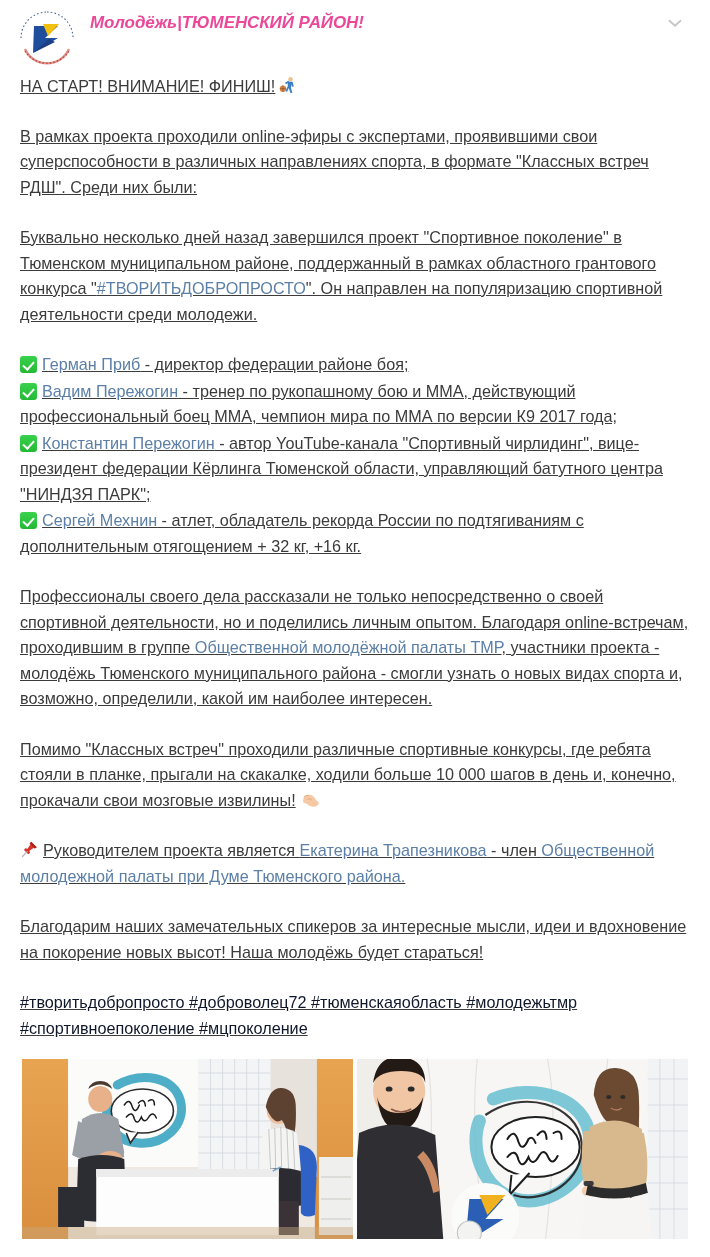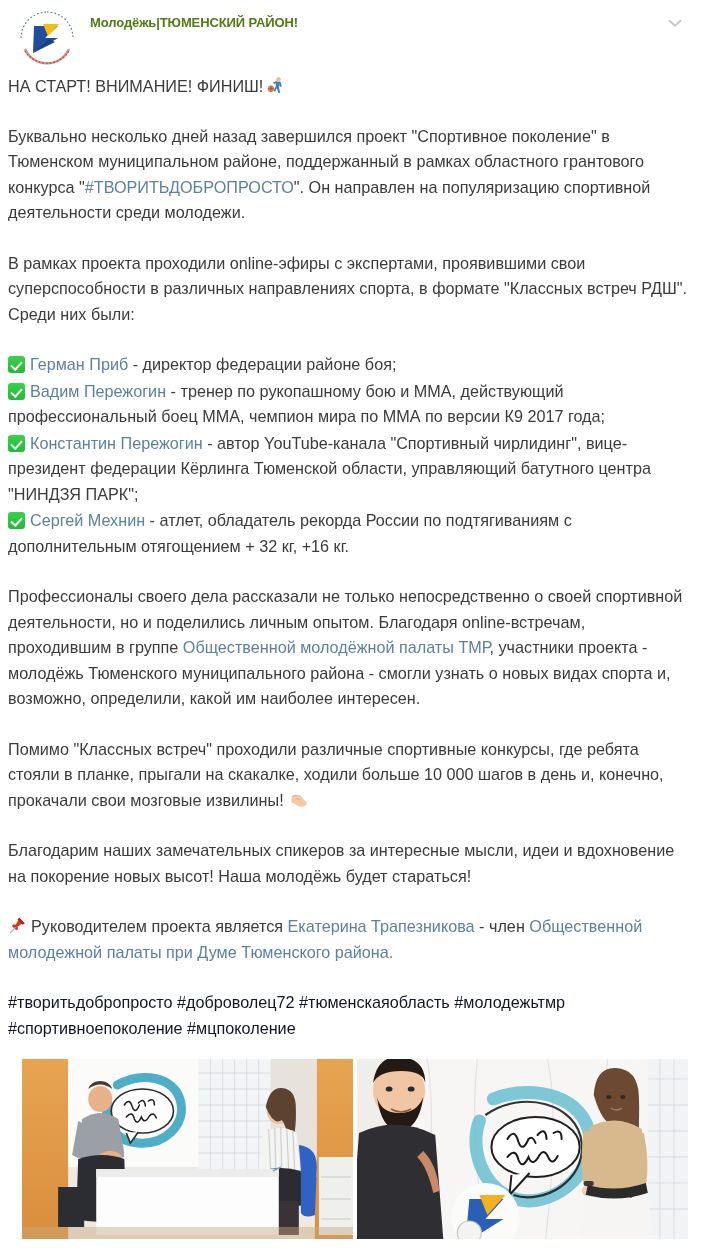--- a/index.html
+++ b/index.html
@@ -41,26 +41,27 @@
     margin-top: 1px;
   }
   .avatar svg { display: block; }
   .header-text {
     margin-left: 14px;
     padding-top: 5px;
     flex: 1 1 auto;
     min-width: 0;
   }
   .author-name {
-    font-size: 13px;
+    font-size: 17px;
     font-weight: bold;
-    color: #4d7c0f;
+    color: #ec4899;
     line-height: 20px;
     letter-spacing: -0.1px;
     white-space: nowrap;
+    font-style: italic;
   }
   .post-time {
     font-size: 15px;
     color: #939393;
     line-height: 20px;
     margin-top: 3px;
   }
   .chevron {
     position: absolute;
     right: 22px;
@@ -68,24 +69,25 @@
     width: 26px;
     height: 26px;
     display: flex;
     align-items: center;
     justify-content: center;
     cursor: pointer;
   }
 
   
   .post-body {
-    padding: 0 18px 0 8px;
+    padding: 0 18px 0 20px;
     font-size: 16.2px;
     line-height: 25.5px;
     color: #3b3b3b;
+    text-decoration: underline;
   }
   .para {
     margin: 0 0 25px 0;
   }
   .headline {
     margin: 14px 0 24px 0;
     font-size: 16.2px;
     color: #3b3b3b;
   }
   a.lnk, .lnk {
@@ -199,46 +201,46 @@
   <div class="post-body">
 
     <div class="headline"><span>НА СТАРТ! ВНИМАНИЕ! ФИНИШ!</span><span class="emoji emoji-sport"><svg viewBox="0 0 20 20" width="19" height="19">
             <circle cx="5.2" cy="13.4" r="3.4" fill="#d98b4a"></circle>
             <path d="M2 13.4h6.4M5.2 10v6.8" stroke="#8a4a1c" stroke-width="0.7" fill="none"></path>
             <circle cx="13.2" cy="3.4" r="2.3" fill="#f0c08a"></circle>
             <path d="M12 6 L15.4 6 L16.6 11 L14.6 11.4 L14 8.6 L13.6 12 L15 17.6 L13 18 L11.4 12.6 L9.6 16.6 L7.9 15.8 L10.4 10.6 L10 6.6 Z" fill="#3b7fc4"></path>
             <path d="M11.8 6.4 L8.4 8.6 L7.4 7.2 L11 5.1 Z" fill="#3b7fc4"></path>
           </svg></span></div>
 
+    <p class="para">В рамках проекта проходили online-эфиры с экспертами, проявившими свои суперспособности в различных направлениях спорта, в формате "Классных встреч РДШ". Среди них были:</p>
+
     <p class="para"><span>Буквально несколько дней назад завершился проект "Спортивное поколение" в Тюменском муниципальном районе, поддержанный в рамках областного грантового конкурса "</span><span class="lnk">#ТВОРИТЬДОБРОПРОСТО</span><span>". Он направлен на популяризацию спортивной деятельности среди молодежи.</span></p>
-
-    <p class="para">В рамках проекта проходили online-эфиры с экспертами, проявившими свои суперспособности в различных направлениях спорта, в формате "Классных встреч РДШ". Среди них были:</p>
 
     <ul class="list">
       <li><span class="chk"></span><span class="lnk">Герман Приб</span><span> - директор федерации районе боя;</span></li>
       <li><span class="chk"></span><span class="lnk">Вадим Пережогин</span><span> - тренер по рукопашному бою и ММА, действующий профессиональный боец ММА, чемпион мира по ММА по версии К9 2017 года;</span></li>
       <li><span class="chk"></span><span class="lnk">Константин Пережогин</span><span> - автор YouTube-канала "Спортивный чирлидинг", вице-президент федерации Кёрлинга Тюменской области, управляющий батутного центра "НИНДЗЯ ПАРК";</span></li>
       <li><span class="chk"></span><span class="lnk">Сергей Мехнин</span><span> - атлет, обладатель рекорда России по подтягиваниям с дополнительным отягощением + 32 кг, +16 кг.</span></li>
     </ul>
 
     <p class="para"><span>Профессионалы своего дела рассказали не только непосредственно о своей спортивной деятельности, но и поделились личным опытом. Благодаря online-встречам, проходившим в группе </span><span class="lnk">Общественной молодёжной палаты ТМР</span><span>, участники проекта - молодёжь Тюменского муниципального района - смогли узнать о новых видах спорта и, возможно, определили, какой им наиболее интересен.</span></p>
 
     <p class="para"><span>Помимо "Классных встреч" проходили различные спортивные конкурсы, где ребята стояли в планке, прыгали на скакалке, ходили больше 10 000 шагов в день и, конечно, прокачали свои мозговые извилины!</span><span class="emoji emoji-muscle"><svg viewBox="0 0 20 20" width="20" height="20">
             <path d="M3.4 6.2 C6 4.2 10.4 4.4 12.6 6.4 C14.2 7.9 14.6 10 16.6 11.2 C18.2 12.2 18 15 15.6 16 C12.8 17.2 9.4 16.6 7.4 15 C6 13.9 5 13.2 3.6 13 C2.2 12.8 1.8 11.4 2.2 10 C2.5 8.8 2.6 7 3.4 6.2 Z" fill="#f5c9a5"></path>
             <path d="M6.6 9.2 C8 8.4 10 8.8 10.8 10" fill="none" stroke="#e0a87c" stroke-width="0.9" stroke-linecap="round"></path>
             <path d="M3.3 6.4 C4.6 5.6 6.2 5.3 7.6 5.6" fill="none" stroke="#e0a87c" stroke-width="0.8" stroke-linecap="round"></path>
           </svg></span></p>
 
-    <p class="para">Благодарим наших замечательных спикеров за интересные мысли, идеи и вдохновение на покорение новых высот! Наша молодёжь будет стараться!</p>
-
     <p class="para"><span class="emoji emoji-pin"><svg viewBox="0 0 20 20" width="19" height="19">
             <path d="M11.8 1.8 L17.6 7.6 L15.6 9 L14.6 8.2 L10 11.2 L10.6 13.6 L8.6 15 L4.2 10.6 L5.6 8.6 L8 9.2 L11 4.6 L10.2 3.6 Z" fill="#d8342a"></path>
             <path d="M7.6 12.2 L2.6 17.4" stroke="#b5b5b5" stroke-width="1.3" stroke-linecap="round" fill="none"></path>
             <path d="M11.8 1.8 L17.6 7.6 L15.6 9 L10.2 3.6 Z" fill="#a82419"></path>
           </svg></span><span>Руководителем проекта является </span><span class="lnk">Екатерина Трапезникова</span><span> - член </span><span class="lnk">Общественной молодежной палаты при Думе Тюменского района.</span></p>
+
+    <p class="para">Благодарим наших замечательных спикеров за интересные мысли, идеи и вдохновение на покорение новых высот! Наша молодёжь будет стараться!</p>
 
     <p class="hashtags">#творитьдобропросто #доброволец72 #тюменскаяобласть #молодежьтмр #спортивноепоколение #мцпоколение</p>
   </div>
 
   <div class="photos">
 
     <div class="photo">
       <svg viewBox="0 0 330 180" preserveAspectRatio="none">
         <defs>
           <linearGradient id="wall1" x1="0" y1="0" x2="0" y2="1">

